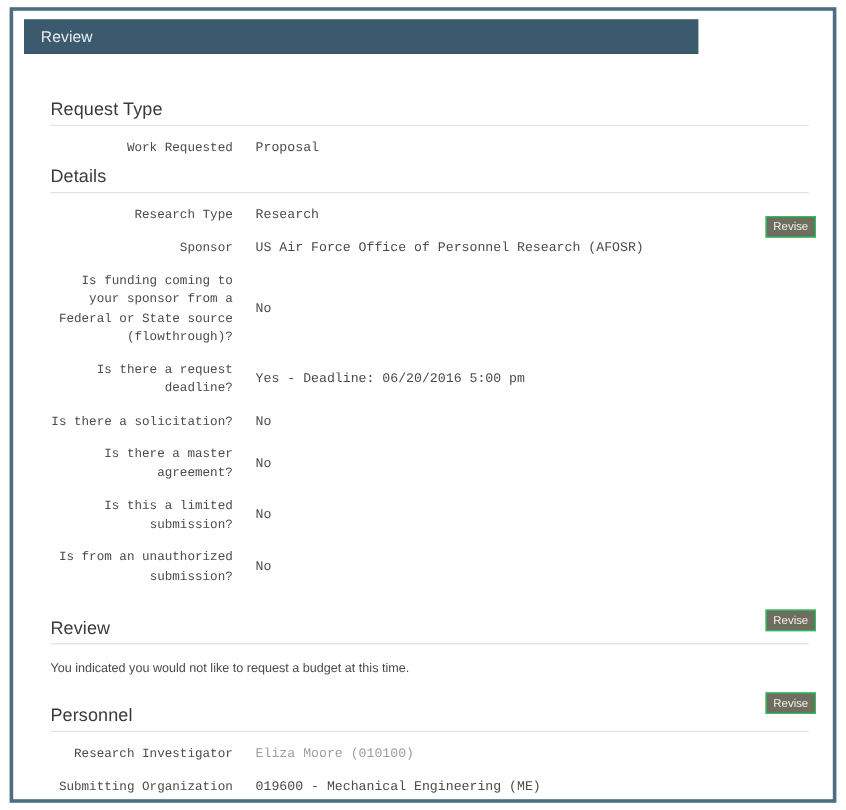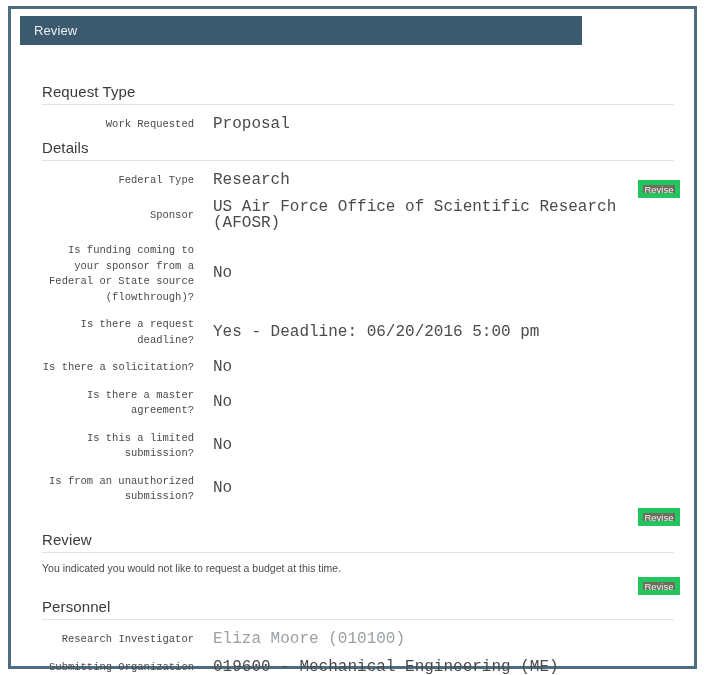--- a/index.html
+++ b/index.html
@@ -84,43 +84,43 @@
   .field-label {
     width: 152px;
     text-align: right;
     font-size: 10.5px;
     color: #4b4b4b;
     line-height: 15.5px;
     padding-right: 0;
     flex: 0 0 152px;
   }
   .field-value {
-    font-size: 16px;
+    font-size: 11px;
     color: #4b4b4b;
     line-height: 15.5px;
     padding-left: 19px;
   }
   .field-value.muted {
     color: #9aa0a3;
   }
 
   .note-row {
-    margin-top: 8px;
+    margin-top: 13px;
     font-size: 10.5px;
     color: #4b4b4b;
     line-height: 15.5px;
   }
 
   
   .revise-btn {
     position: absolute;
     width: 42px;
     height: 18px;
     background: #6e6e5e;
-    border: 5px solid #22c55e;
+    border: 1px solid #22c55e;
     color: #f2f2ef;
     font-size: 9.5px;
     font-family: "Liberation Sans", sans-serif;
     display: flex;
     align-items: center;
     justify-content: center;
     cursor: pointer;
     padding: 0;
     box-sizing: border-box;
   }
@@ -160,27 +160,27 @@
           <div class="field-label">Work Requested</div>
           <div class="field-value">Proposal</div>
         </div>
       </div>
 
       <div class="section-spacer-top-2"></div>
       <div class="section">
         <div class="section-title">Details</div>
 
         <div class="field-row">
-          <div class="field-label">Federal Type</div>
+          <div class="field-label">Research Type</div>
           <div class="field-value">Research</div>
         </div>
 
         <div class="field-row">
           <div class="field-label">Sponsor</div>
-          <div class="field-value">US Air Force Office of Scientific Research (AFOSR)</div>
+          <div class="field-value">US Air Force Office of Personnel Research (AFOSR)</div>
         </div>
 
         <div class="field-row">
           <div class="field-label">Is funding coming to your sponsor from a Federal or State source (flowthrough)?</div>
           <div class="field-value">No</div>
         </div>
 
         <div class="field-row">
           <div class="field-label">Is there a request deadline?</div>
           <div class="field-value">Yes - Deadline: 06/20/2016 5:00 pm</div>

